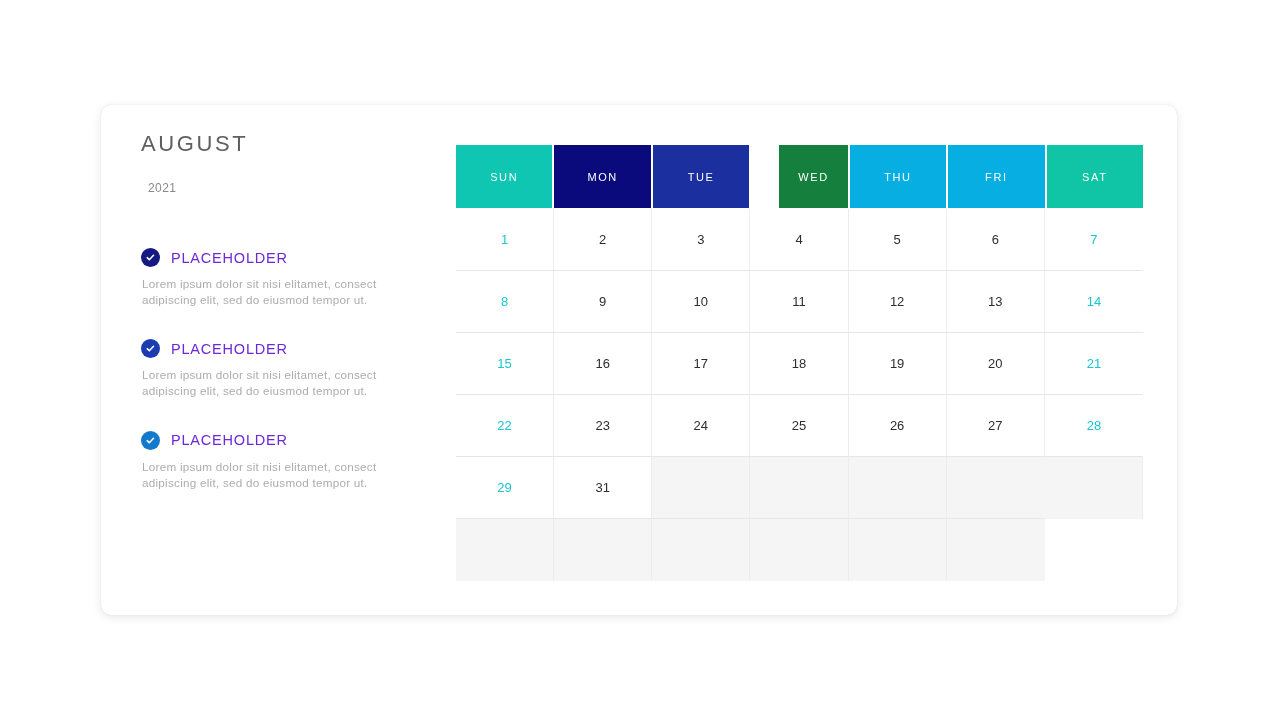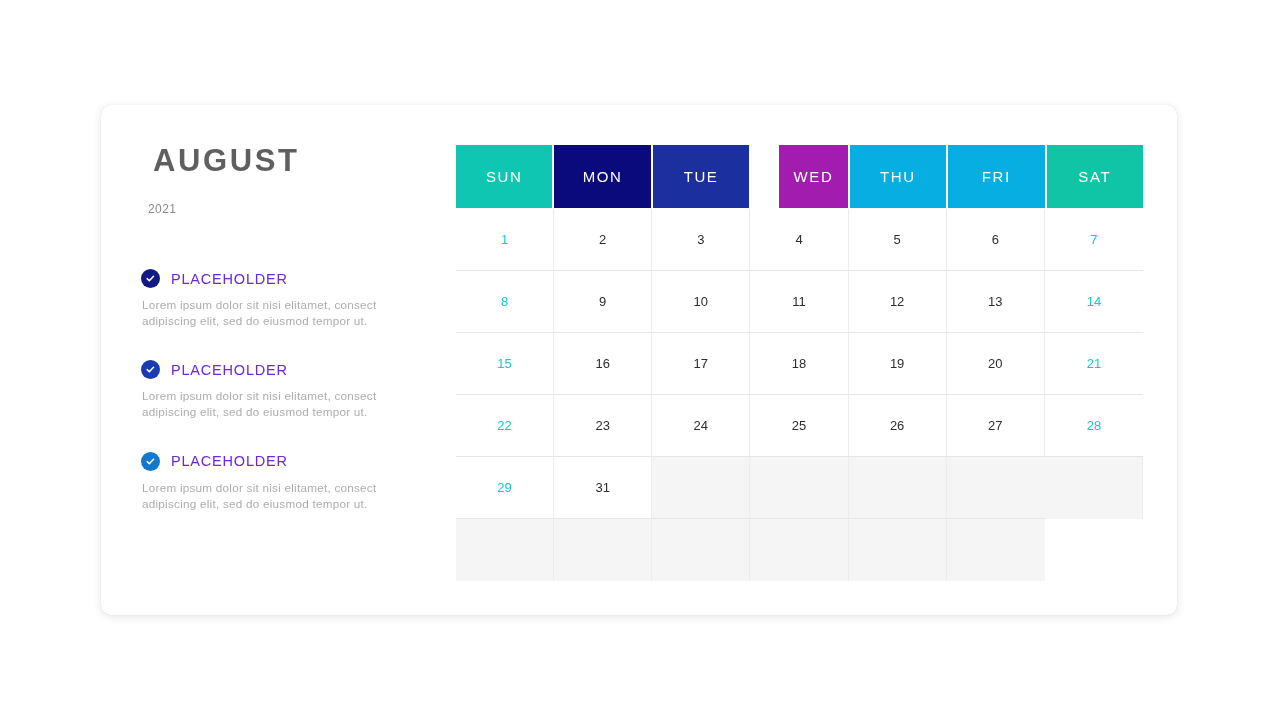--- a/index.html
+++ b/index.html
@@ -30,25 +30,25 @@
 
   
   .left-panel {
     position: absolute;
     left: 40px;
     top: 28px;
     width: 320px;
   }
   .month-title {
     font-family: "Liberation Sans", sans-serif;
-    font-size: 31px;
-    font-weight: 700;
+    font-size: 22px;
+    font-weight: 400;
     letter-spacing: 2.6px;
     color: #5f5f5f;
-    margin: 12px;
+    margin: 0;
     line-height: 1;
     white-space: nowrap;
   }
   .year-label {
     font-size: 12px;
     color: #8a8a8a;
     letter-spacing: 0.4px;
     margin-top: 26px;
     margin-left: 7px;
   }
@@ -101,21 +101,21 @@
     display: grid;
     grid-template-columns: repeat(7, 1fr);
     gap: 2px;
     height: 63px;
   }
   .cal-head-cell {
     display: flex;
     align-items: center;
     justify-content: center;
     color: #ffffff;
-    font-size: 15px;
+    font-size: 11px;
     letter-spacing: 1.6px;
   }
 
   .cal-body {
     display: grid;
     grid-template-columns: repeat(7, 1fr);
     grid-auto-rows: 62px;
     margin-top: 1px;
   }
   .cal-cell {
@@ -182,21 +182,21 @@
       </div>
 
     </div>
   </div>
 
   <div class="calendar">
     <div class="cal-header" id="cal-header">
         <div class="cal-head-cell" style="background: rgb(15, 198, 178);">SUN</div>
         <div class="cal-head-cell" style="background: rgb(10, 10, 124);">MON</div>
         <div class="cal-head-cell" style="background: rgb(28, 47, 158);">TUE</div>
-        <div class="cal-head-cell" style="background: #a21caf; margin-left: 28px;">WED</div>
+        <div class="cal-head-cell" style="background: #15803d; margin-left: 28px;">WED</div>
         <div class="cal-head-cell" style="background: rgb(6, 174, 226);">THU</div>
         <div class="cal-head-cell" style="background: rgb(6, 174, 226);">FRI</div>
         <div class="cal-head-cell" style="background: rgb(16, 196, 166);">SAT</div>
       </div>
     <div class="cal-body" id="cal-body">
         <div class="cal-cell weekend">1</div>
         <div class="cal-cell">2</div>
         <div class="cal-cell">3</div>
         <div class="cal-cell">4</div>
         <div class="cal-cell">5</div>

